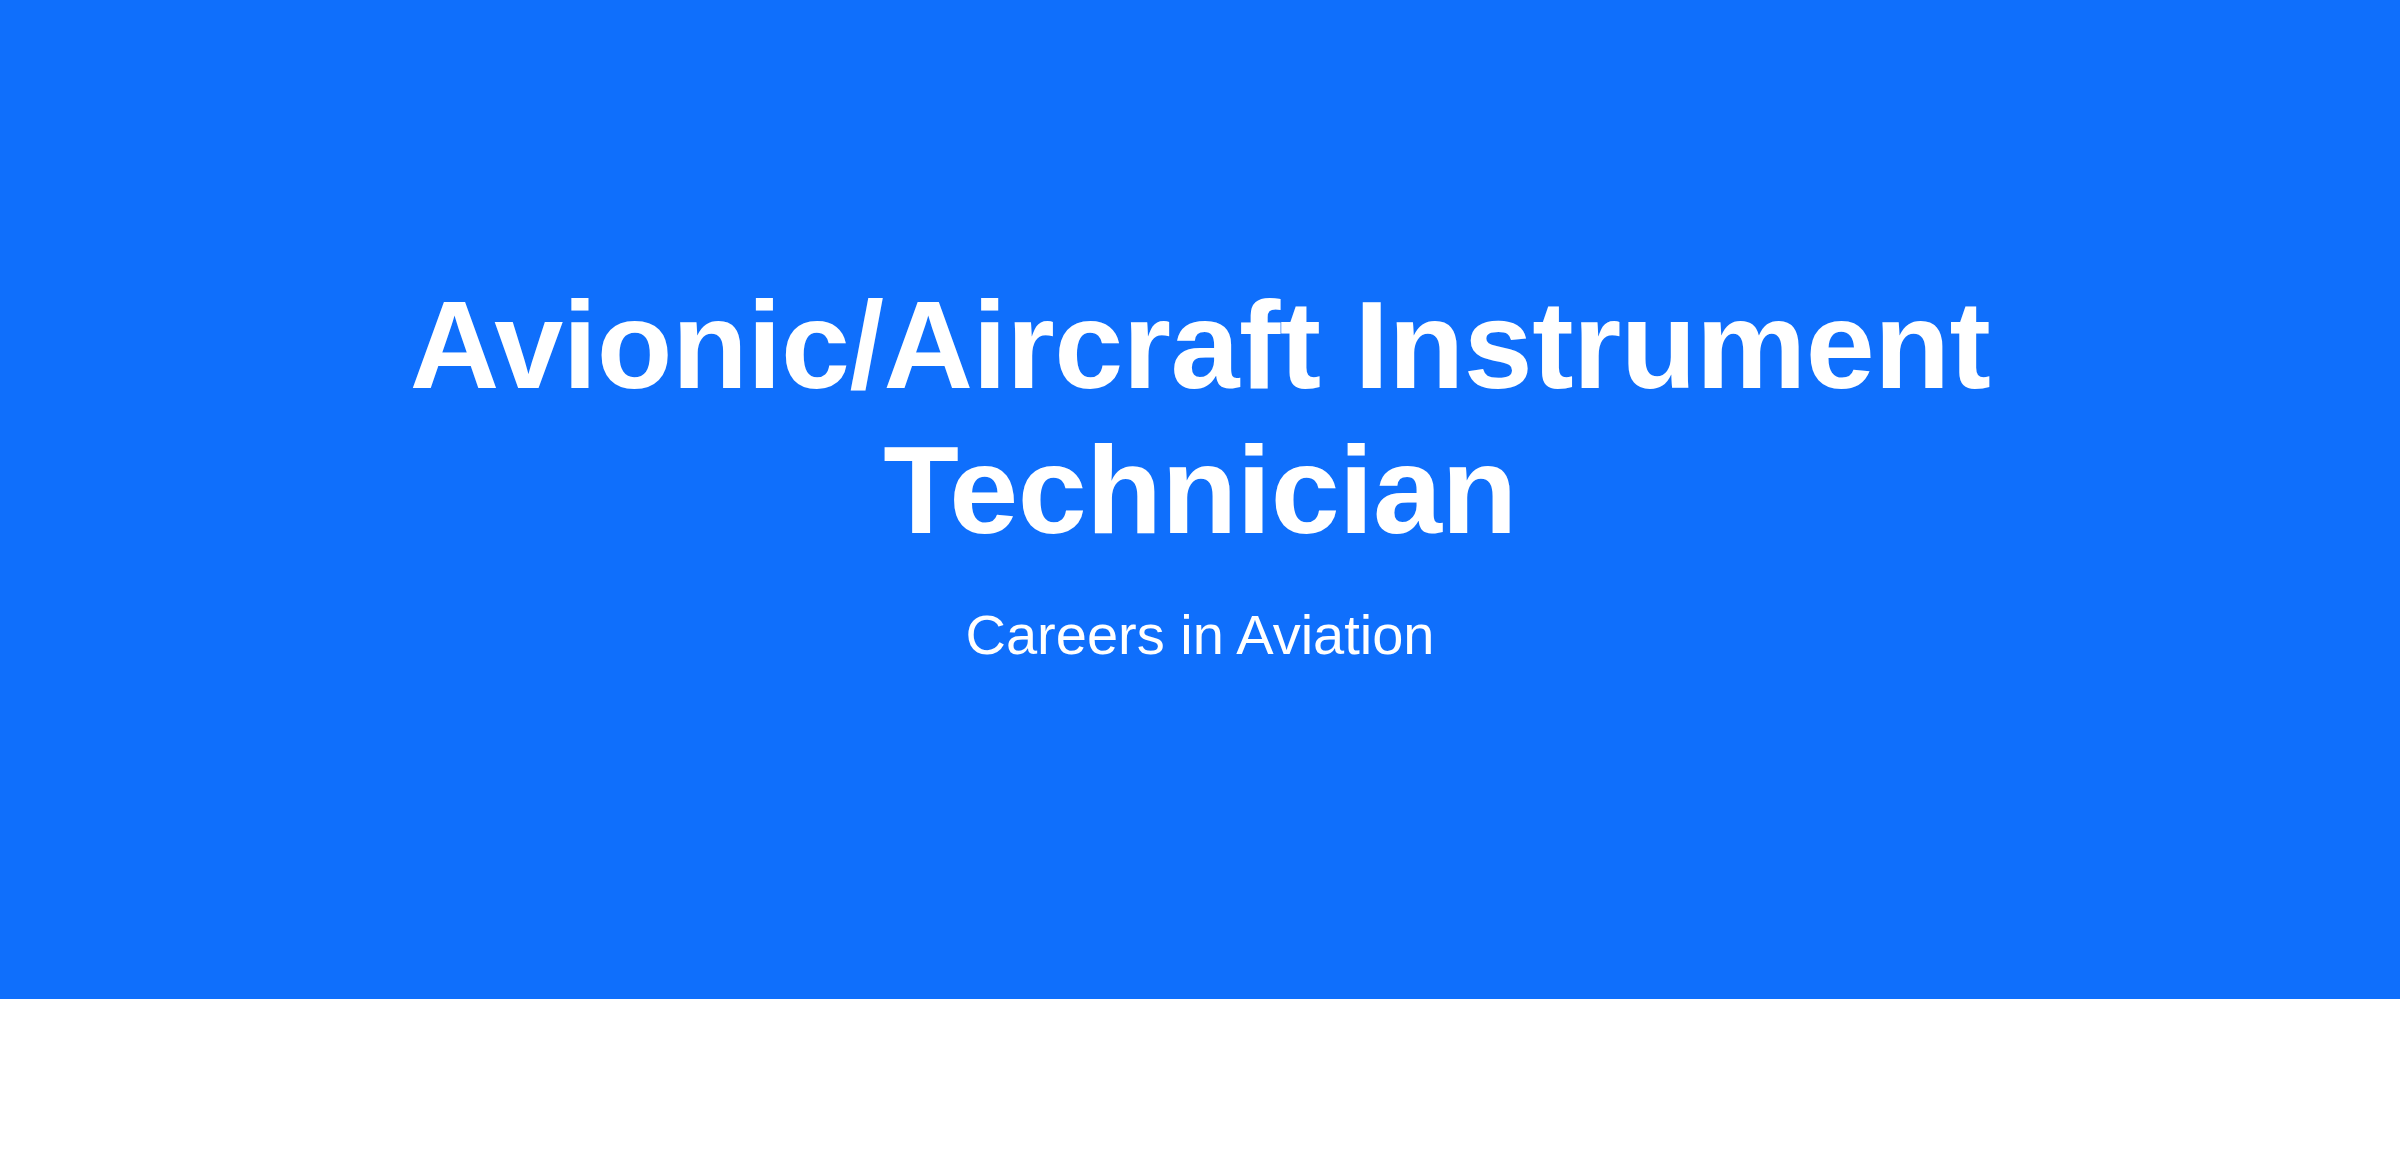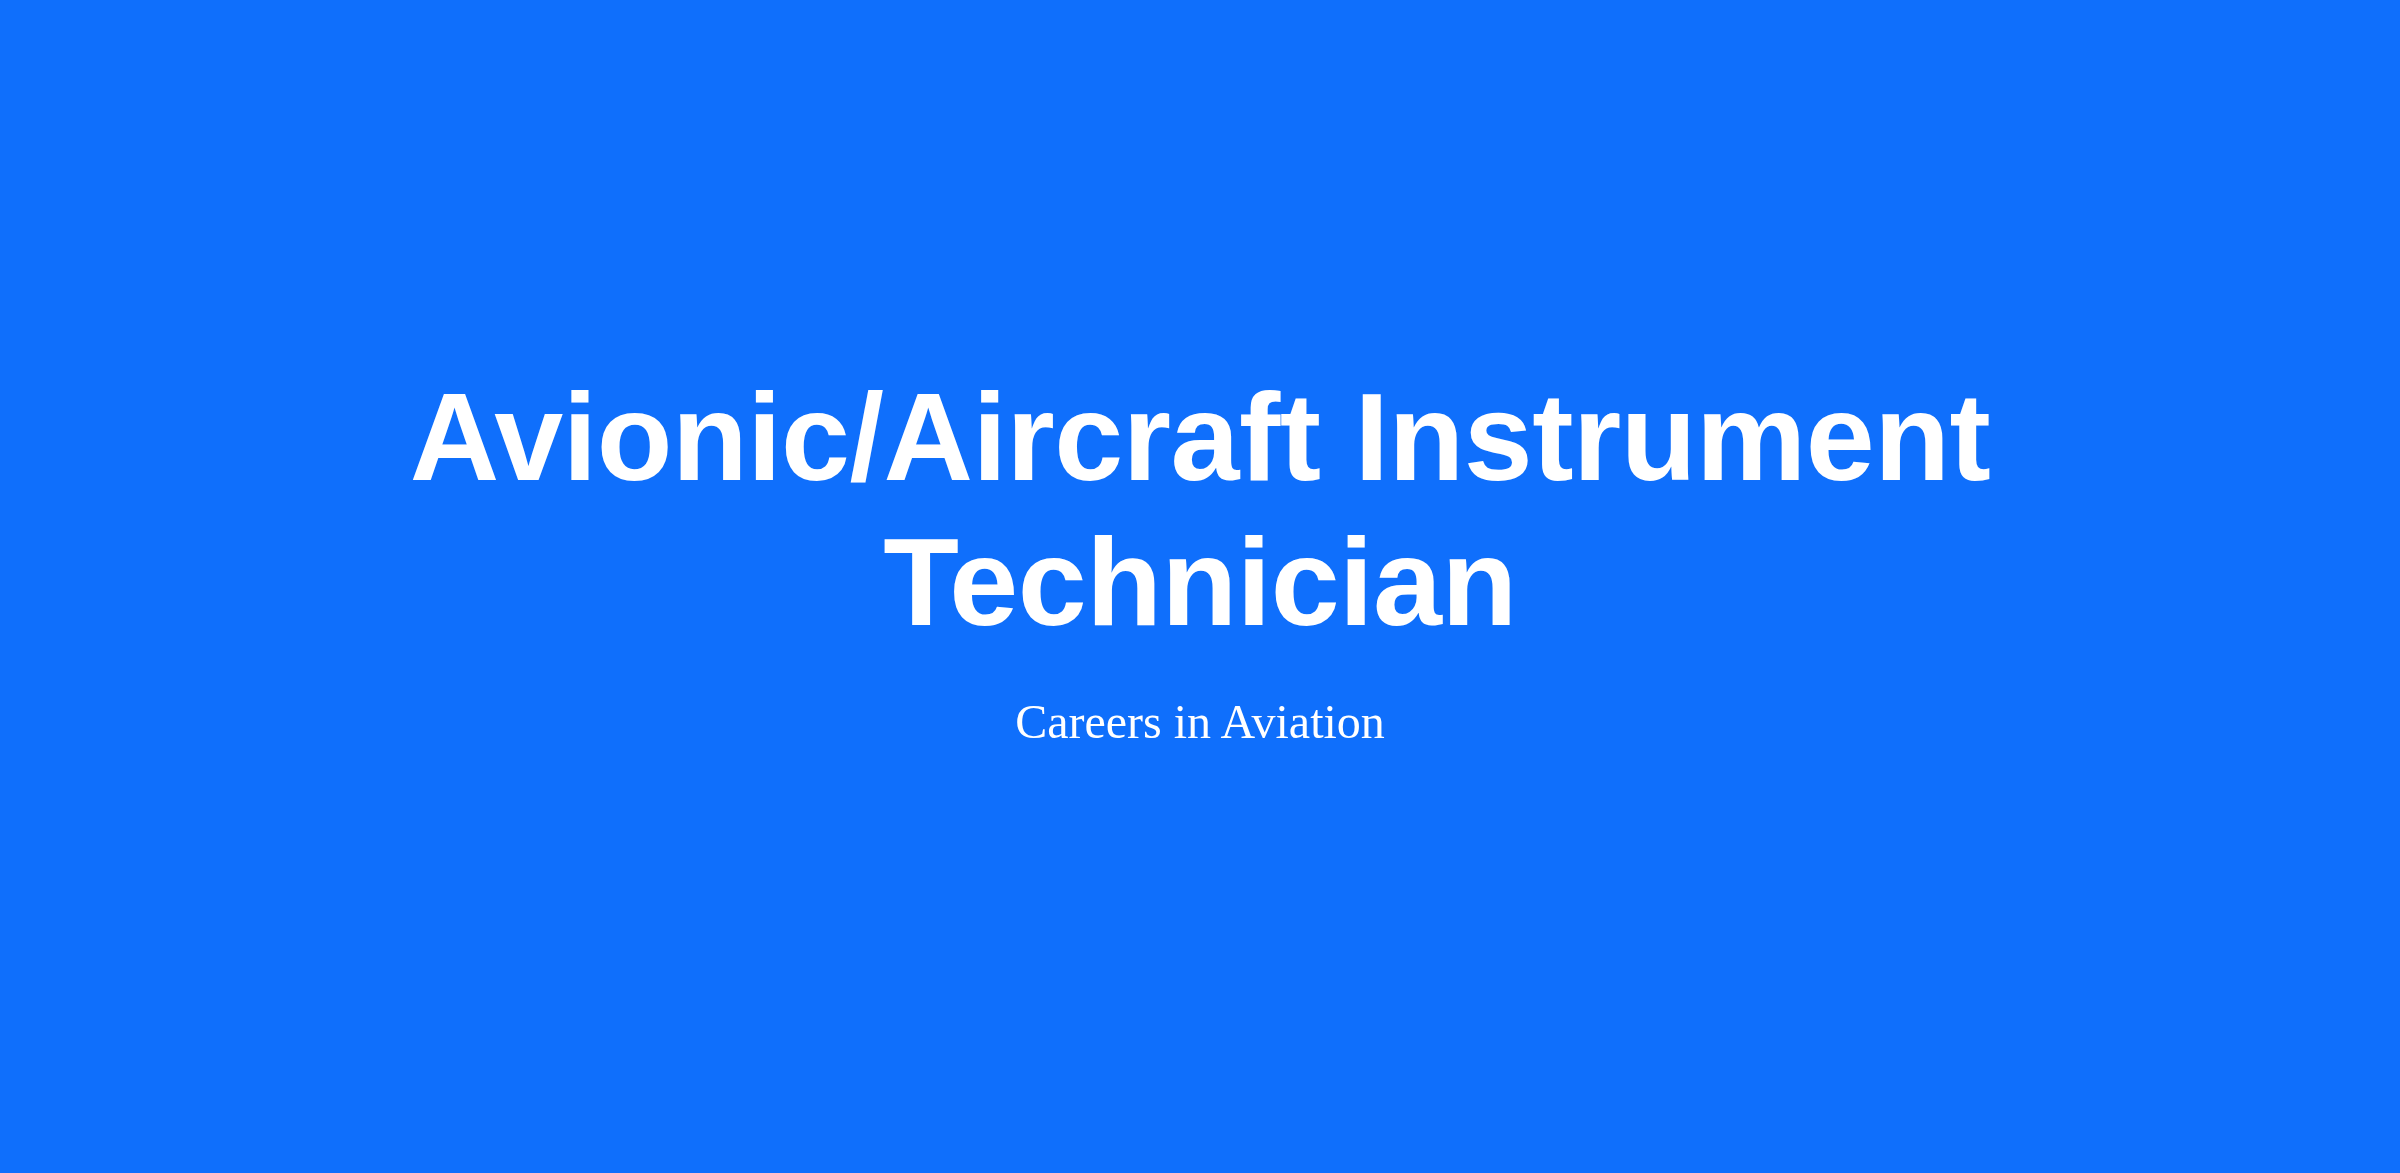--- a/index.html
+++ b/index.html
@@ -10,21 +10,21 @@
     width: 2400px;
     height: 1173px;
     overflow: hidden;
     font-family: "Liberation Sans", sans-serif;
   }
 
   #hero-slide {
     position: relative;
     box-sizing: border-box;
     width: 2400px;
-    height: 1173px;
+    height: 999px;
     background: #0f6ffc;
     display: flex;
     flex-direction: column;
     align-items: center;
     justify-content: center;
     
     padding-bottom: 58px;
   }
 
   #title-block {
@@ -44,22 +44,22 @@
     line-height: 1.17;
     letter-spacing: -0.5px;
     text-align: center;
     word-break: normal;
   }
 
   #hero-subtitle {
     margin: 0;
     padding-top: 38px;
     color: #ffffff;
-    font-family: Liberation Serif, serif;
-    font-size: 48px;
+    font-family: Liberation Sans, sans-serif;
+    font-size: 56px;
     font-weight: 400;
     line-height: 1.2;
     letter-spacing: 0px;
     text-align: center;
   }
 </style>
 </head>
 <body>
 
 <div id="hero-slide">

